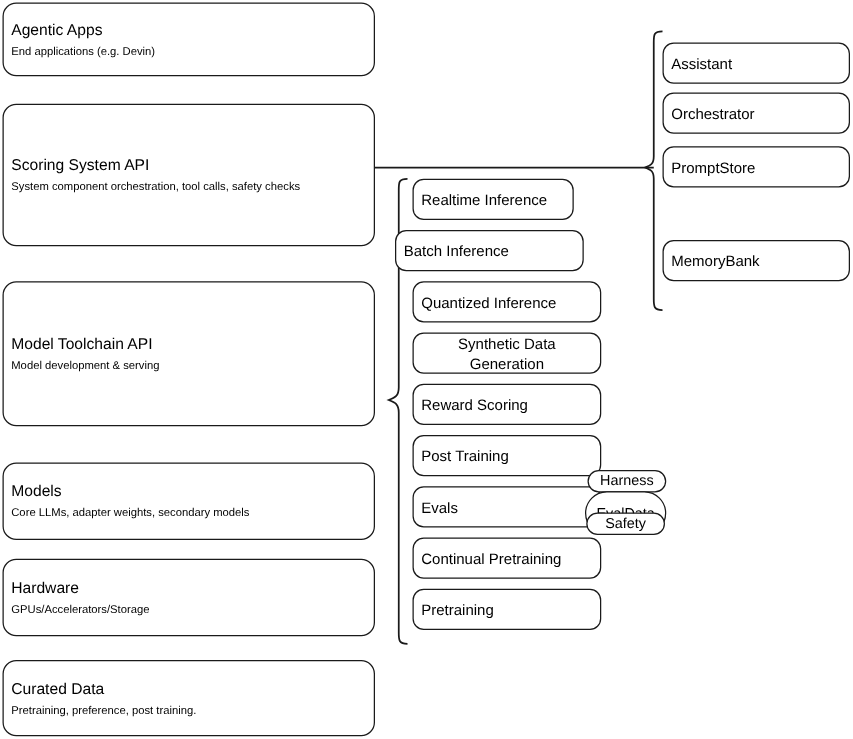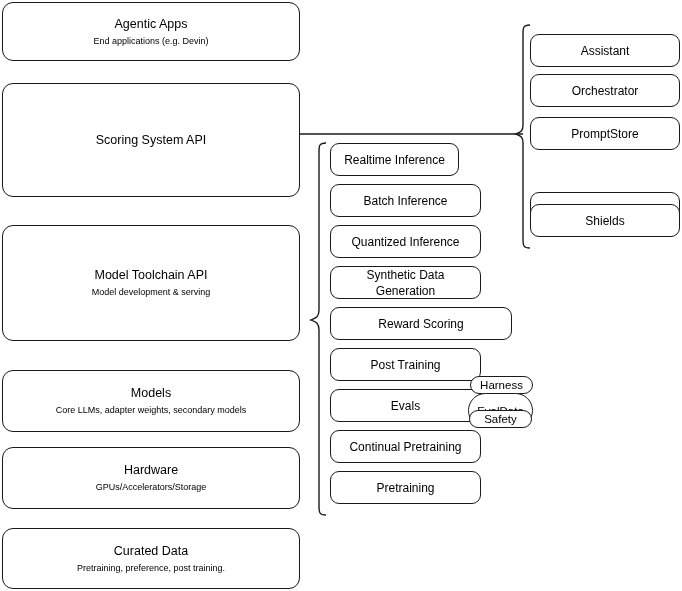--- a/index.html
+++ b/index.html
@@ -19,21 +19,21 @@
     background: #ffffff;
   }
   .box {
     position: absolute;
     box-sizing: border-box;
     border: 1.4px solid #1a1a1a;
     border-radius: 11px;
     background: #ffffff;
     display: flex;
     flex-direction: column;
-    align-items: center;
+    align-items: flex-start;
     justify-content: center;
     text-align: center;
     padding: 2px 6px;
   }
   .box .title {
     font-size: 12.5px;
     line-height: 16px;
     color: #000;
   }
   .box .sub {
@@ -77,20 +77,21 @@
 
 <div id="canvas">
 
   <div class="box layer-box" style="left:2px; top:2px; width:298px; height:59px;">
     <div class="title">Agentic Apps</div>
     <div class="sub">End applications (e.g. Devin)</div>
   </div>
 
   <div class="box layer-box" style="left:2px; top:83px; width:298px; height:114px;">
     <div class="title">Scoring System API</div>
+    <div class="sub">System component orchestration, tool calls, safety checks</div>
   </div>
 
   <div class="box layer-box" style="left:2px; top:225px; width:298px; height:116px;">
     <div class="title">Model Toolchain API</div>
     <div class="sub">Model development &amp; serving</div>
   </div>
 
   <div class="box layer-box" style="left:2px; top:370px; width:298px; height:62px;">
     <div class="title">Models</div>
     <div class="sub">Core LLMs, adapter weights, secondary models</div>
@@ -126,30 +127,30 @@
              L 523 125
              C 523 131, 521 132, 516 134
              C 521 136, 523 137, 523 143
              L 523 239
              C 523 245, 523 248, 530 248"></path>
   </svg>
 
   <div class="box item-box" style="left:330px; top:143px; width:129px; height:33px;">
     <div class="title">Realtime Inference</div>
   </div>
-  <div class="box item-box" style="left:330px; top:184px; width:151px; height:33px;">
+  <div class="box item-box" style="left:316px; top:184px; width:151px; height:33px;">
     <div class="title">Batch Inference</div>
   </div>
   <div class="box item-box" style="left:330px; top:225px; width:151px; height:33px;">
     <div class="title">Quantized Inference</div>
   </div>
   <div class="box item-box" style="left:330px; top:266px; width:151px; height:33px;">
     <div class="title">Synthetic Data Generation</div>
   </div>
-  <div class="box item-box" style="left:330px; top:307px; width:182px; height:33px;">
+  <div class="box item-box" style="left:330px; top:307px; width:151px; height:33px;">
     <div class="title">Reward Scoring</div>
   </div>
   <div class="box item-box" style="left:330px; top:348px; width:151px; height:33px;">
     <div class="title">Post Training</div>
   </div>
   <div class="box item-box" style="left:330px; top:389px; width:151px; height:33px;">
     <div class="title">Evals</div>
   </div>
   <div class="box item-box" style="left:330px; top:430px; width:151px; height:33px;">
     <div class="title">Continual Pretraining</div>
@@ -173,17 +174,14 @@
   </div>
   <div class="box item-box" style="left:530px; top:74px; width:150px; height:33px;">
     <div class="title">Orchestrator</div>
   </div>
   <div class="box item-box" style="left:530px; top:117px; width:150px; height:33px;">
     <div class="title">PromptStore</div>
   </div>
   <div class="box item-box" style="left:530px; top:148px; width:150px; height:33px;margin-top:44px;">
     <div class="title">MemoryBank</div>
   </div>
-  <div class="box item-box" style="left:530px; top:204px; width:150px; height:33px;">
-    <div class="title">Shields</div>
-  </div>
 
 </div>
 
 </body></html>

